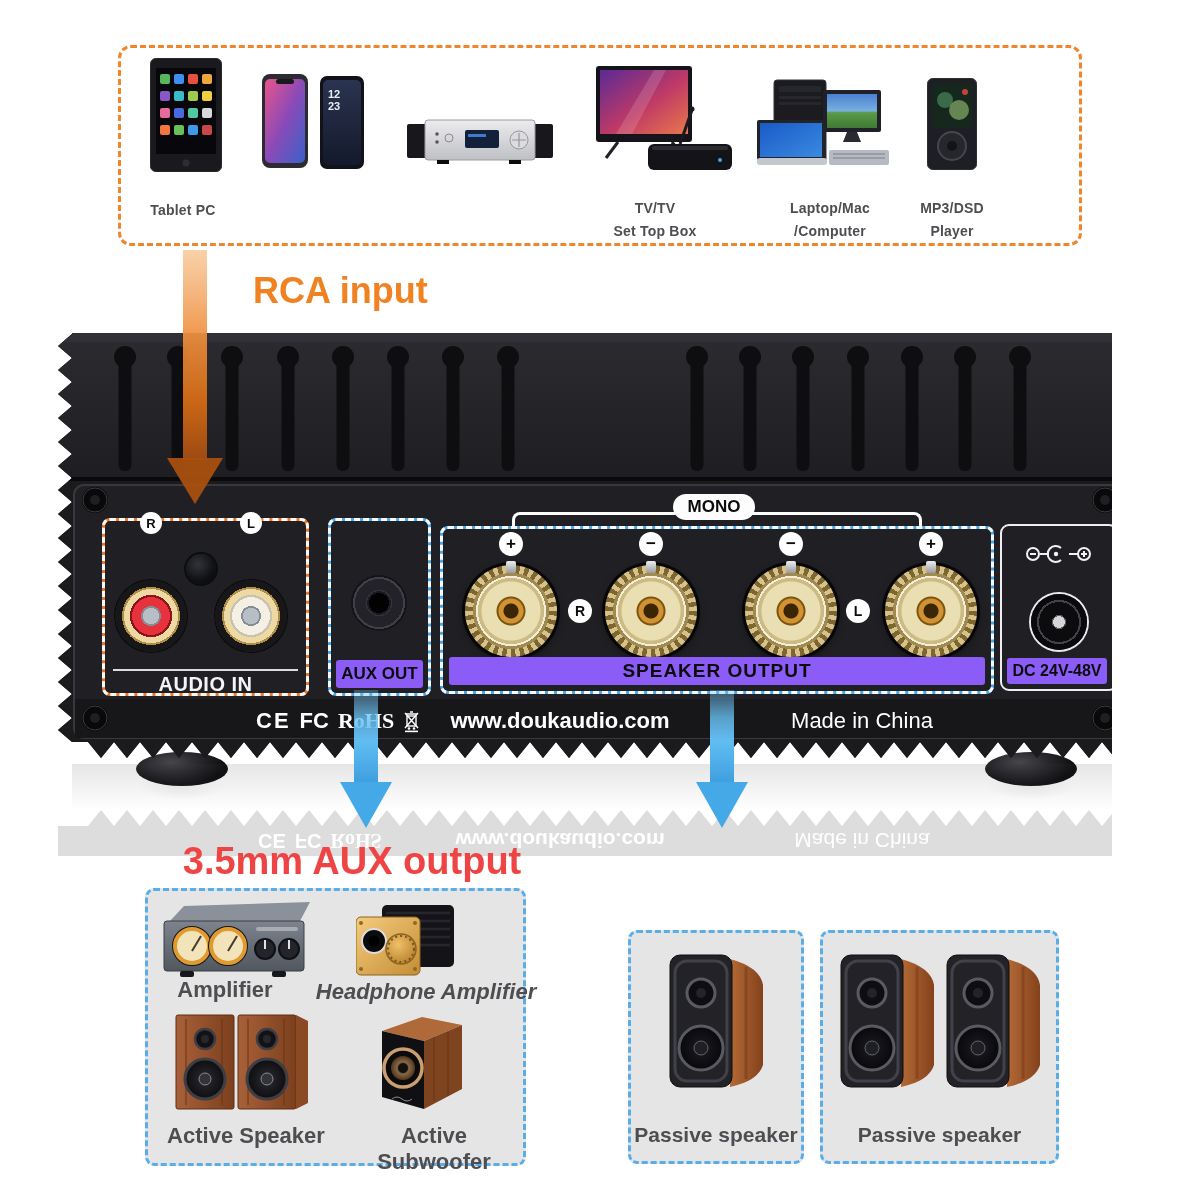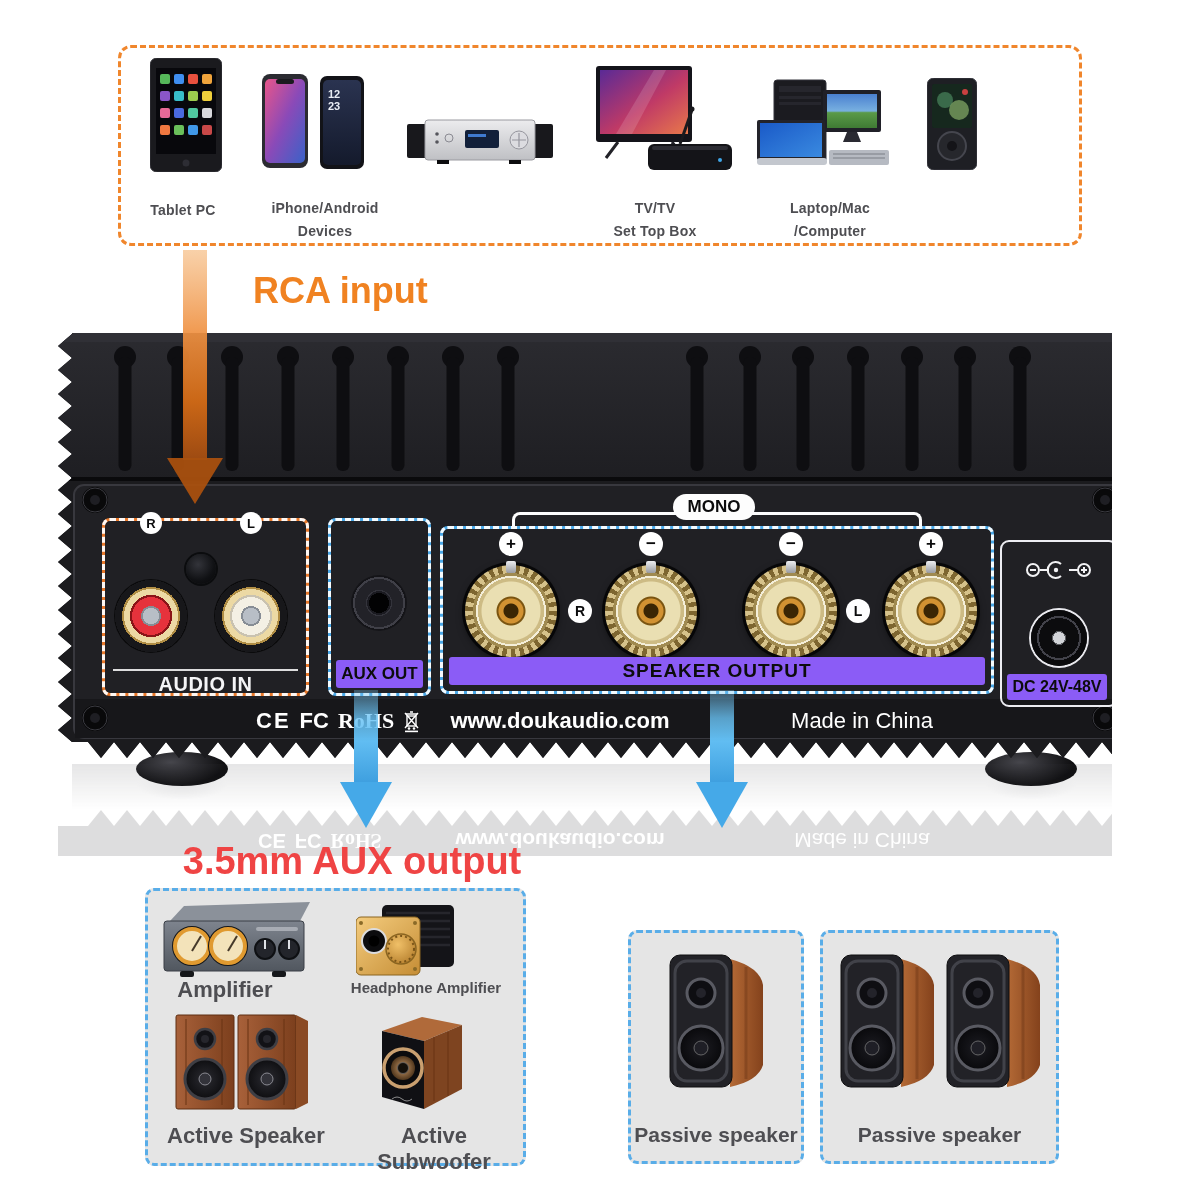--- a/index.html
+++ b/index.html
@@ -160,26 +160,26 @@
     <rect x="0" y="0" width="50" height="92" rx="7" fill="#1e1f24" stroke="#3c3d44"></rect>
     <rect x="5" y="6" width="40" height="44" rx="2" fill="#16281e"></rect>
     <circle cx="18" cy="22" r="8" fill="#3a6a4a"></circle>
       <circle cx="32" cy="32" r="10" fill="#87ae68" opacity=".7"></circle>
     <circle cx="38" cy="14" r="3" fill="#c84040"></circle>
     <circle cx="25" cy="68" r="14" fill="#26272c" stroke="#45464e" stroke-width="2"></circle>
     <circle cx="25" cy="68" r="5" fill="#141418"></circle>
   </svg>
 
   <div class="src-lbl" style="left:98px;top:199px;">Tablet PC</div>
-  <div class="src-lbl" style="left:240px;top:197px;">iPhone/Android
-Devices</div>
   <div class="src-lbl" style="left:570px;top:197px;">TV/TV
 Set Top Box</div>
   <div class="src-lbl" style="left:745px;top:197px;">Laptop/Mac
 /Computer</div>
+  <div class="src-lbl" style="left:867px;top:197px;">MP3/DSD
+Player</div>
 
   <div class="abs" style="left:253px;top:270px;font-size:36px;font-weight:bold;color:#f08221;z-index:4;">RCA input</div>
   <svg class="abs" style="left:153px;top:250px;z-index:3;" width="84" height="258" viewBox="0 0 84 258">
     <defs>
         <linearGradient id="oar" x1="0" y1="0" x2="0" y2="1">
       <stop offset="0" stop-color="#f7c491" stop-opacity=".85"></stop>
           <stop offset=".4" stop-color="#ef9040"></stop>
       <stop offset=".72" stop-color="#d96d15"></stop>
           <stop offset="1" stop-color="#a84e10"></stop>
         </linearGradient>
@@ -345,21 +345,21 @@
         <span>R</span>
       </div>
     <div class="badge" style="left:403px;top:70px;width:24px;height:24px;font-size:14px;">
         <span>L</span>
       </div>
     <div class="wstrip" style="left:6px;top:128px;width:536px;height:28px;font-size:19px;letter-spacing:1px;">
       <span>SPEAKER OUTPUT</span>
       </div>
   </div>
 
-  <div class="abs" style="left:1000px;top:524px;width:114px;height:163px;border:2px solid #ededf2;border-radius:9px;z-index:2;margin-top:16px;">
+  <div class="abs" style="left:1000px;top:524px;width:114px;height:163px;border:2px solid #ededf2;border-radius:9px;z-index:2;">
     <svg class="abs" style="left:23px;top:16px;" width="68" height="24" viewBox="0 0 68 24">
       <g stroke="#f2f2f4" stroke-width="2" fill="none">
         <circle cx="8" cy="12" r="6"></circle>
           <path d="M5,12 h6"></path>
         <path d="M15,12 h9"></path>
         <path d="M36,6 A8,8 0 1,0 36,18"></path>
         <path d="M44,12 h9"></path>
         <circle cx="59" cy="12" r="6"></circle>
           <path d="M56,12 h6 M59,9 v6"></path>
       </g>
@@ -452,21 +452,21 @@
       <circle cx="18" cy="36" r="12" fill="#0c0c0e" stroke="#dcdcde" stroke-width="2"></circle>
       <circle cx="18" cy="36" r="5.5" fill="#000"></circle>
       <circle cx="45" cy="44" r="15" fill="url(#hk)" stroke="#8a6420" stroke-width="1.5"></circle>
       <circle cx="45" cy="44" r="13" fill="none" stroke="#7a5418" stroke-width="2" stroke-dasharray="2 3"></circle>
       <circle cx="5" cy="18" r="2" fill="#8a6a28"></circle>
         <circle cx="59" cy="18" r="2" fill="#8a6a28"></circle>
       <circle cx="5" cy="64" r="2" fill="#8a6a28"></circle>
         <circle cx="59" cy="64" r="2" fill="#8a6a28"></circle>
     </svg>
     <div class="boxlbl" style="left:2px;top:86px;width:150px;font-size:22px;">Amplifier</div>
-    <div class="boxlbl" style="left:158px;top:88px;width:240px;font-size:15px;white-space:nowrap;">Headphone Amplifier</div>
+    <div class="boxlbl" style="left:158px;top:88px;width:240px;font-size:22px;white-space:nowrap;font-style:italic;">Headphone Amplifier</div>
 
     <svg class="abs" style="left:26px;top:120px;" width="136" height="102" viewBox="0 0 136 102">
       <defs>
         <linearGradient id="wood" x1="0" y1="0" x2="1" y2="0">
           <stop offset="0" stop-color="#a8613a"></stop>
             <stop offset="1" stop-color="#7c3f1d"></stop>
           </linearGradient>
         <radialGradient id="cone" cx=".5" cy=".5" r=".6">
           <stop offset="0" stop-color="#2b2b31"></stop>
             <stop offset="1" stop-color="#08080a"></stop>

